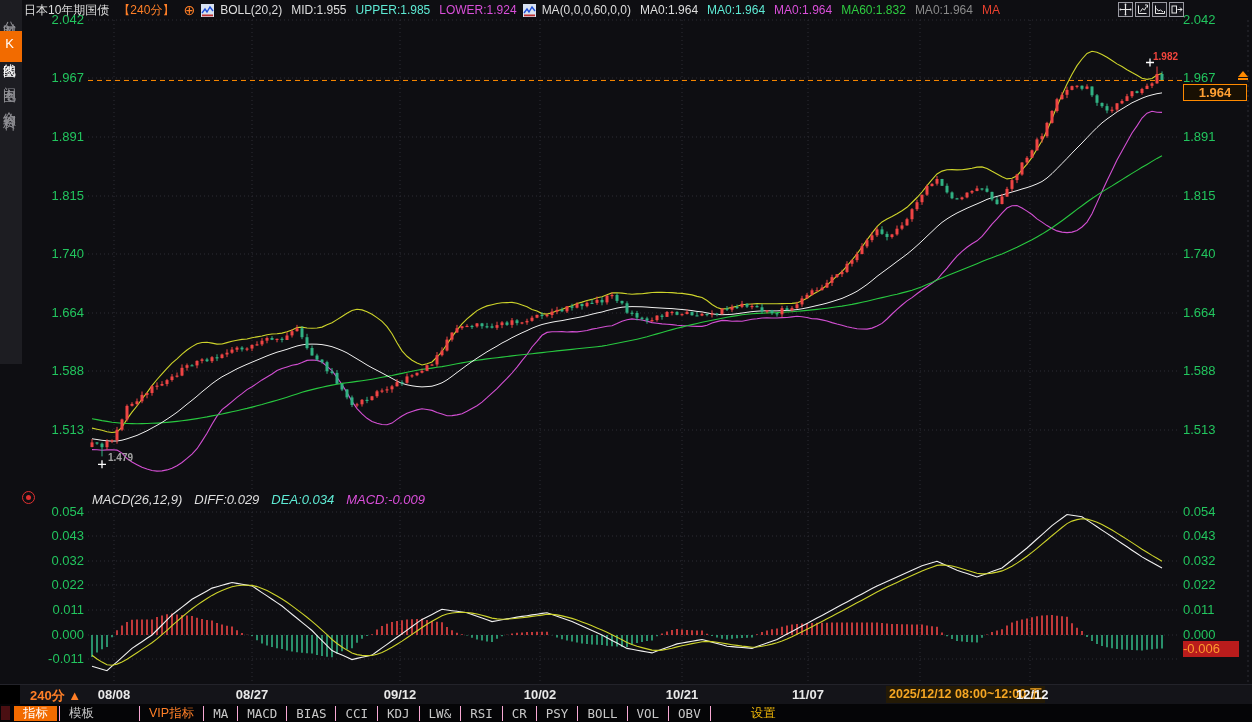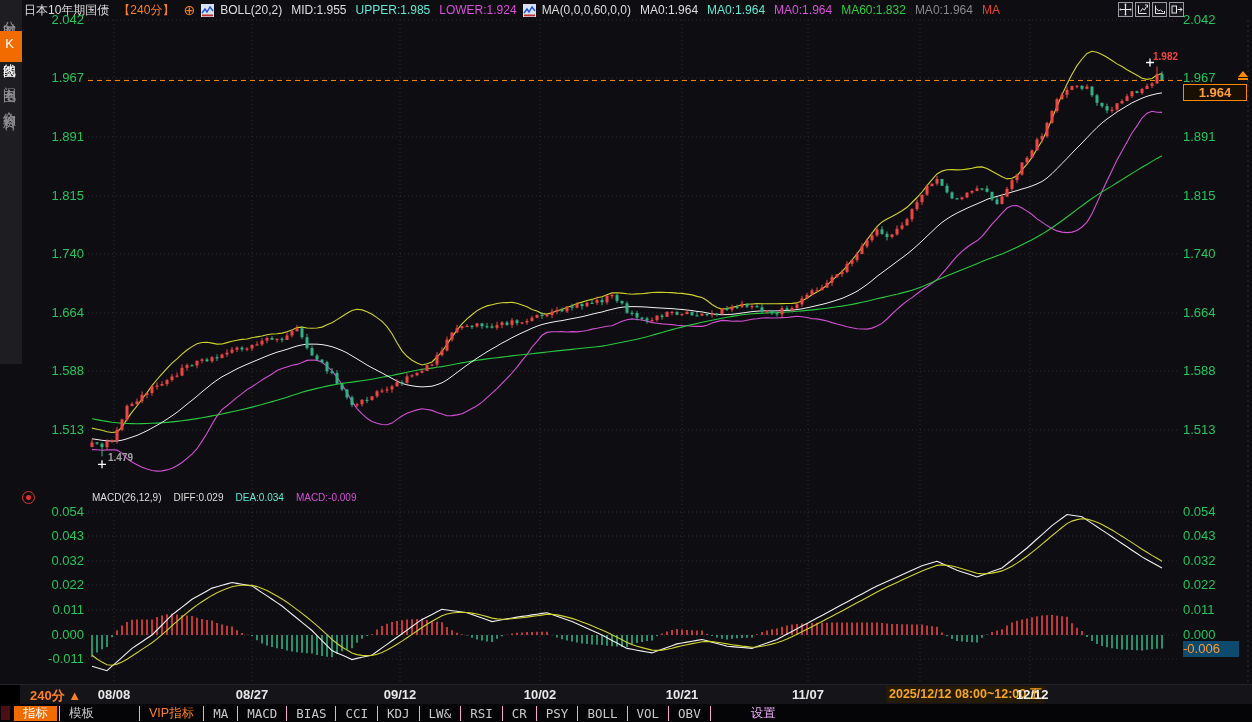--- a/index.html
+++ b/index.html
@@ -18,23 +18,23 @@
     display:flex;flex-direction:column;align-items:center;padding-top:6px;box-sizing:border-box;}
   .side-tab{writing-mode:vertical-lr;text-orientation:upright;font-size:13px;color:#909095;
     letter-spacing:2px;padding:5px 0;margin-bottom:9px;width:22px;text-align:center;cursor:pointer;}
   .side-tab.active{background:#f26b00;color:#ffffff;}
   
   #plot{position:absolute;left:0;top:0;z-index:1;}
   .axlbl{position:absolute;font-size:13px;color:#22c55e;line-height:14px;}
   .marker{position:absolute;font-size:10px;font-weight:bold;z-index:3;}
   #last-price-box{position:absolute;left:1183px;top:84px;width:62px;height:15px;border:1px solid #ff8a00;
     background:#191003;color:#ffa033;font-size:13px;font-weight:bold;text-align:center;line-height:15px;z-index:4;}
-  #macd-last-box{position:absolute;left:1183px;top:641px;width:56px;height:16px;background:#0c4a6e;
+  #macd-last-box{position:absolute;left:1183px;top:641px;width:56px;height:16px;background:#b91c1c;
     color:#ff9b2e;font-size:13px;text-align:left;line-height:16px;z-index:4;}
-  #macd-header{position:absolute;left:92px;top:492px;display:flex;gap:12px;font-size:10px;z-index:3;}
+  #macd-header{position:absolute;left:92px;top:492px;display:flex;gap:12px;font-size:13px;z-index:3;font-style:italic;}
   #macd-gear{position:absolute;left:22px;top:491px;width:11px;height:11px;border:1px solid #e03030;
     border-radius:50%;z-index:3;cursor:pointer;}
   #macd-gear::after{content:"";position:absolute;left:3px;top:3px;width:5px;height:5px;background:#e03030;border-radius:50%;}
   #scroll-latest{position:absolute;left:1237px;top:71px;width:12px;height:12px;z-index:4;cursor:pointer;}
   #scroll-latest .tri{width:0;height:0;border-left:5px solid transparent;border-right:5px solid transparent;
     border-bottom:6px solid #ff8a00;margin:0 auto;}
   #scroll-latest .bar{width:10px;height:2px;background:#ff8a00;margin:1px auto 0;}
   
   #datestrip{position:absolute;left:0;top:684px;width:1252px;height:28px;background:#141419;z-index:5;
     border-top:1px solid #23232a;box-sizing:border-box;}
@@ -45,21 +45,21 @@
     font-size:12.5px;font-weight:bold;padding:0 3px;}
   #lastdate{position:absolute;left:1016px;top:2px;color:#f0f0f0;font-size:13px;font-weight:bold;}
   #toolbar{position:absolute;left:0;top:704px;width:1252px;height:18px;background:#050507;z-index:5;
     display:flex;align-items:center;font-size:12.5px;color:#c8c8c8;}
   #toolbar .logo{width:9px;height:14px;background:#4a0f12;margin:0 4px 0 1px;}
   .tb-item{padding:0 9px;height:15px;line-height:15px;cursor:pointer;white-space:nowrap;}
   .tb-item + .tb-item{border-left:1px solid #f9a8d4;}
   .tb-item.mono{font-family:"DejaVu Sans Mono",monospace;}
   .tb-item.active{background:#f26b00;color:#fff;border-left:none;margin-right:2px;}
   .tb-item.vip{color:#ff7f27;margin-left:36px;}
-  .tb-item.dim{color:#f0abfc;padding-left:40px;}
+  .tb-item.dim{color:#eab308;padding-left:40px;}
   #watermark{position:absolute;left:1040px;top:682px;z-index:30;font-family:"Liberation Serif",serif;
     font-size:35px;font-weight:bold;letter-spacing:5px;color:#aaaaaf;
     text-shadow:1px 1px 0 #2a2a2e,-1px -1px 0 #2a2a2e;pointer-events:none;}
 </style>
 </head>
 <body>
 
 <div id="app">
 
   <svg id="plot" width="1252" height="722">

